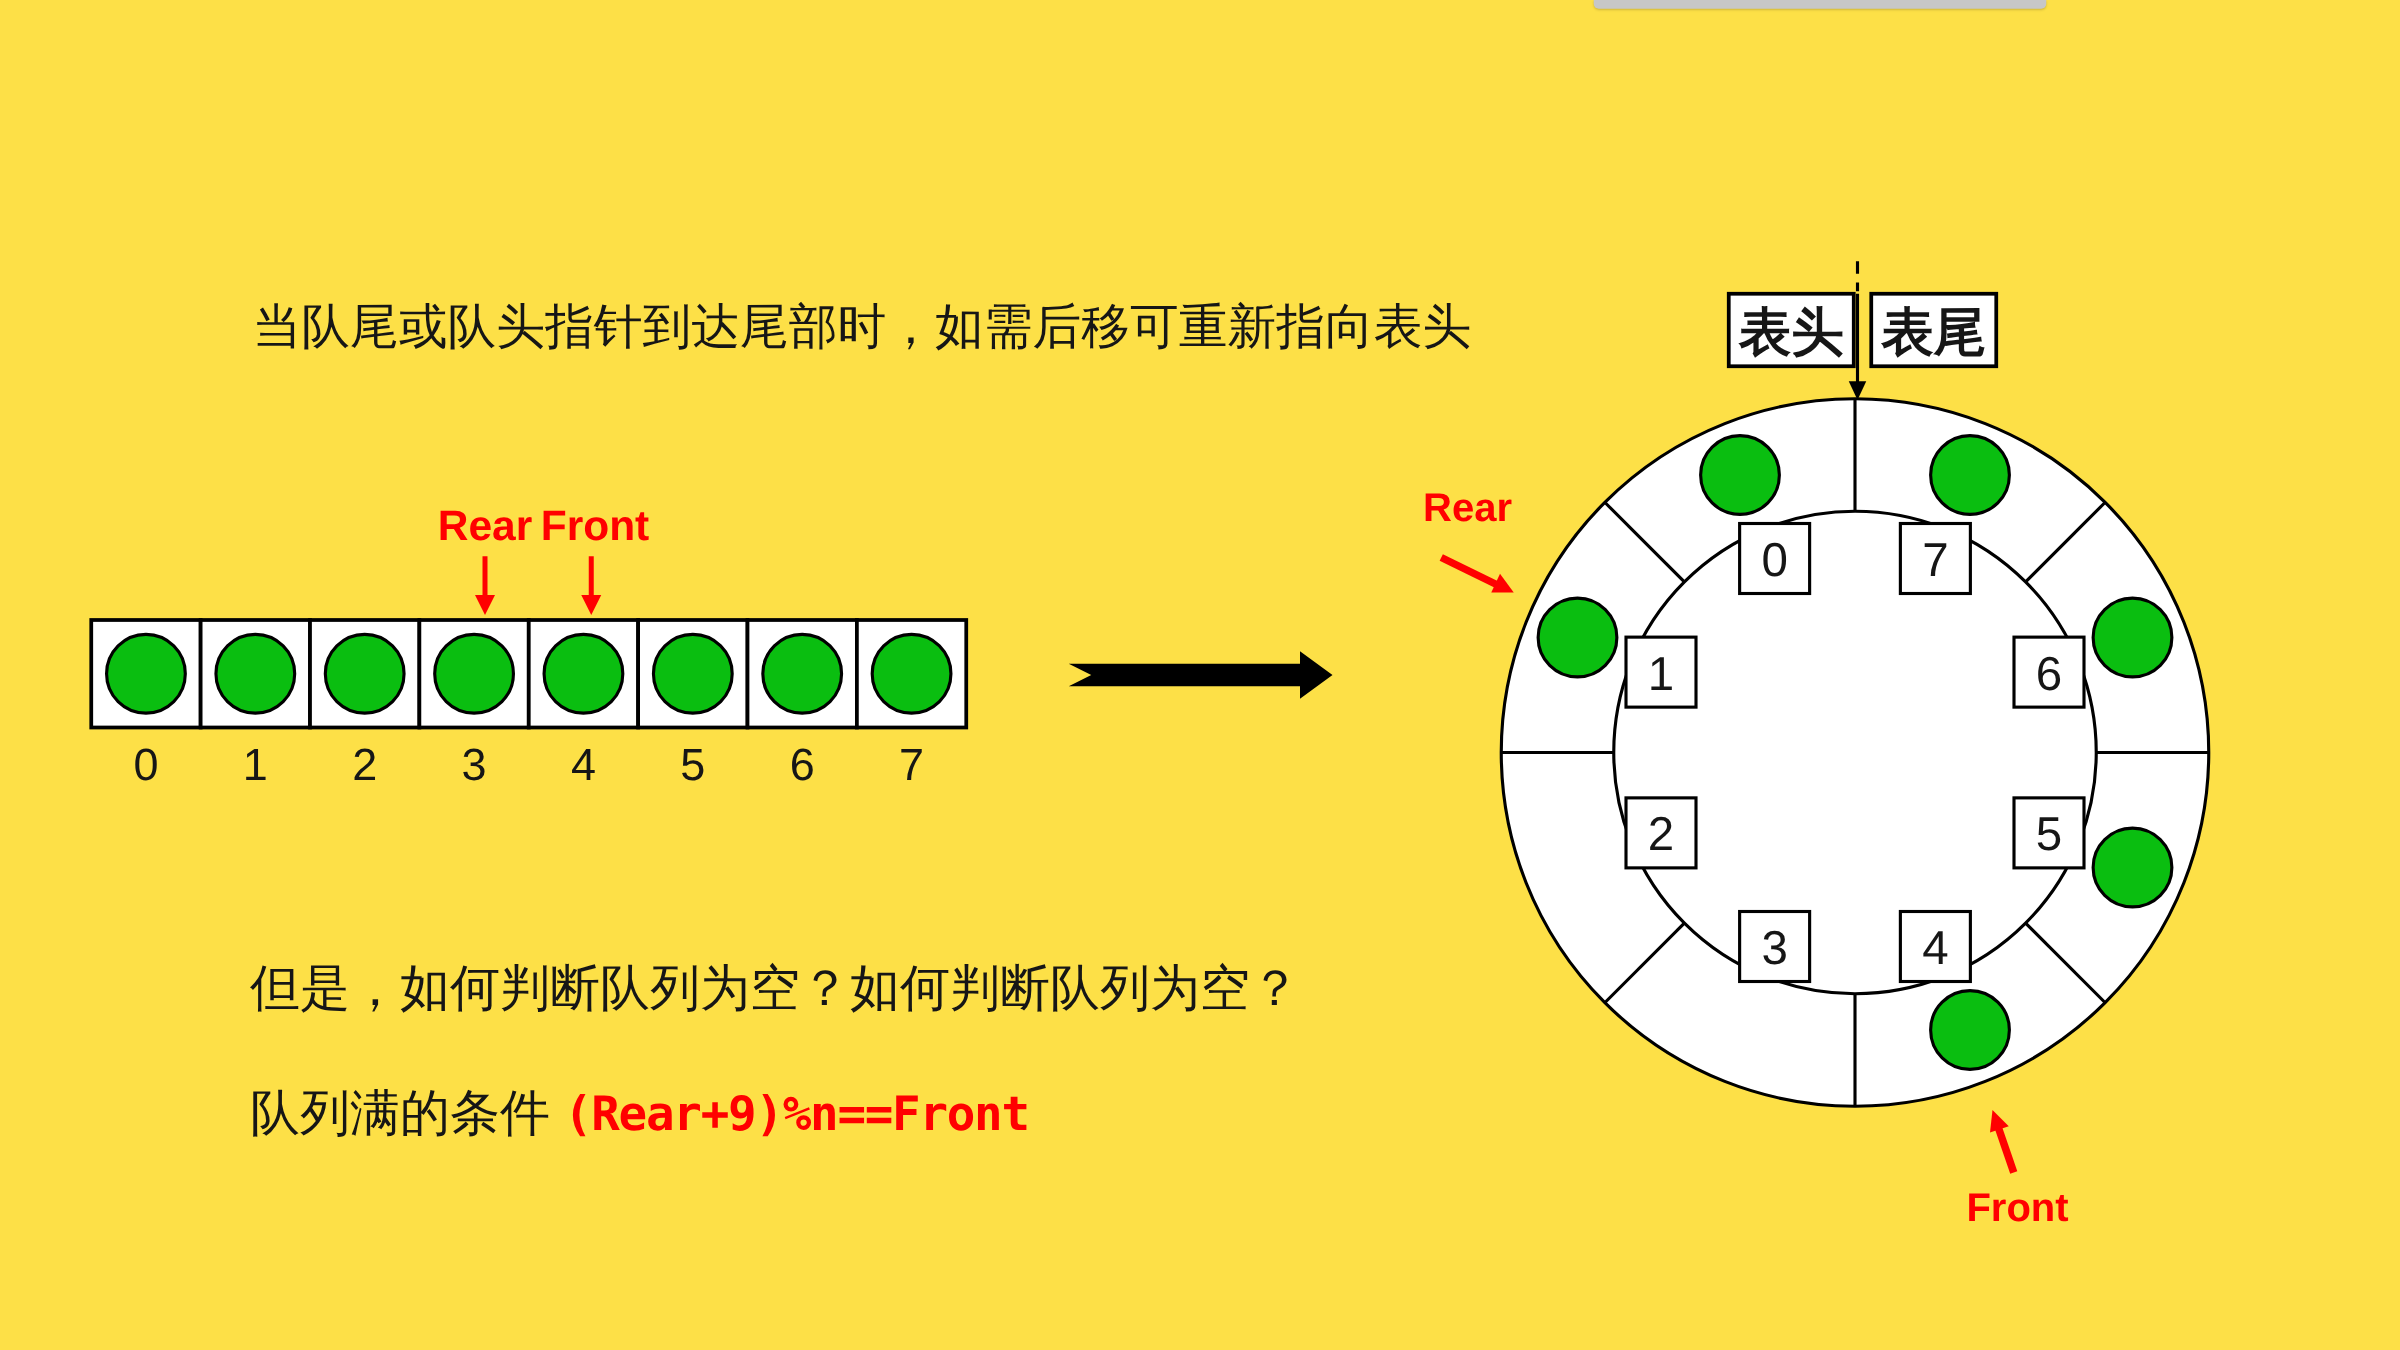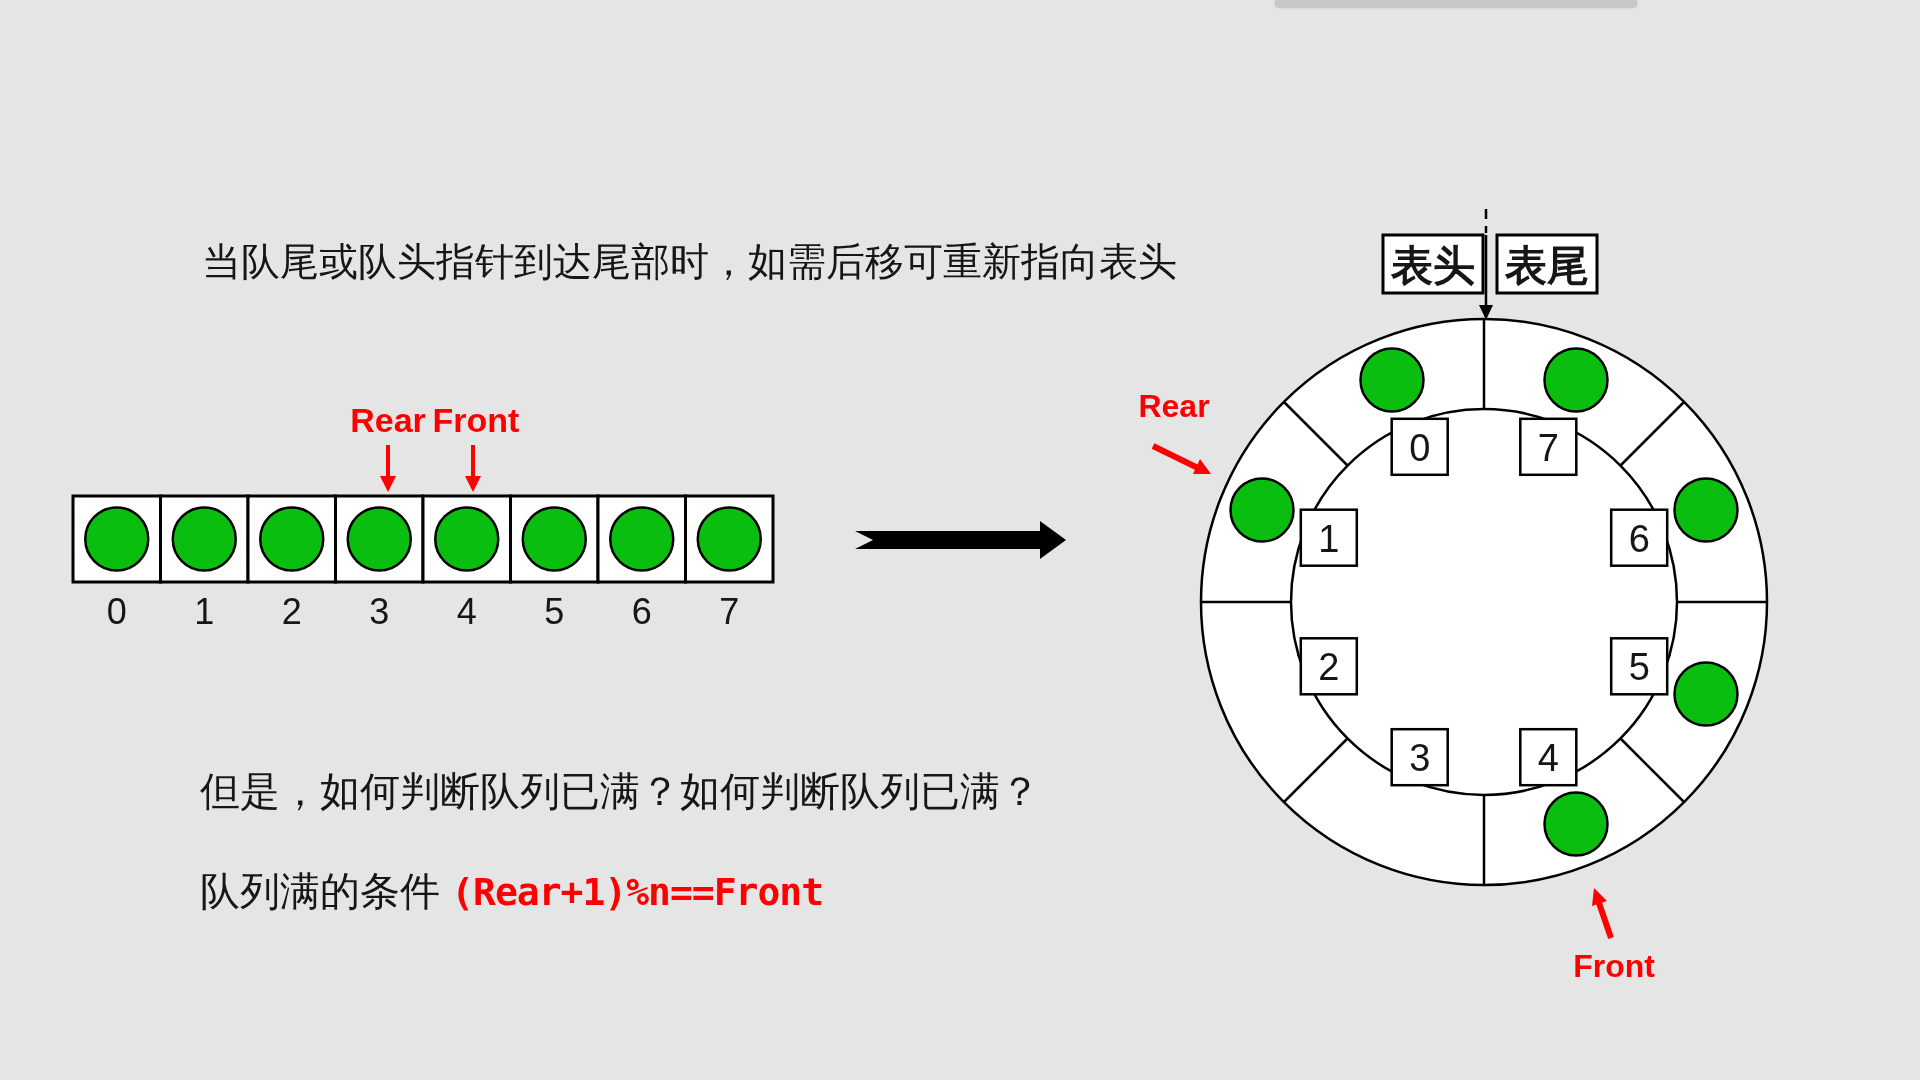--- a/index.html
+++ b/index.html
@@ -1,16 +1,16 @@
 <!DOCTYPE html>
 <html><head>
 <meta charset="utf-8">
 <style>
   html,body{margin:0;padding:0;background:#ffffff;}
-  .canvas{position:relative;width:1920px;height:1080px;background:#e5e5e5;overflow:hidden;
+  .canvas{position:relative;width:1920px;height:1080px;background:#fde047;overflow:hidden;
           font-family:"Liberation Sans",sans-serif;color:#161616;}
   .top-bar{position:absolute;left:1275px;top:0;width:362px;height:7px;background:#c7c7c7;
            border-radius:0 0 4px 4px;box-shadow:0 1px 2px rgba(0,0,0,0.18);}
   .title{position:absolute;left:202px;top:240px;font-size:39px;line-height:1.15;white-space:nowrap;}
   .note{position:absolute;left:200px;font-size:40px;line-height:1.15;white-space:nowrap;}
   .n1{top:668px;}
   .n2{top:768px;}
   .n3{top:868px;}
   .formula{color:#ff0000;font-weight:bold;font-family:"DejaVu Sans Mono","Liberation Mono",monospace;
            font-size:38px;letter-spacing:-1px;}
@@ -133,16 +133,16 @@
       </g>
 
       <text class="red-label" x="1614" y="977" font-size="32" text-anchor="middle">Front</text>
       <g>
         <line x1="1611" y1="938" x2="1599" y2="903" class="redstroke" stroke-width="6"></line>
         <polygon class="redfill" points="1594,888 1607,901 1592,906"></polygon>
       </g>
     </g>
   </svg>
 
-  <div class="note n2">但是，如何判断队列已满？如何判断队列已满？</div>
-  <div class="note n3"><span>队列满的条件 </span><span class="formula">(Rear+1)%n==Front</span></div>
+  <div class="note n2">但是，如何判断队列为空？如何判断队列为空？</div>
+  <div class="note n3"><span>队列满的条件 </span><span class="formula">(Rear+9)%n==Front</span></div>
 
 </div>
 
 </body></html>

